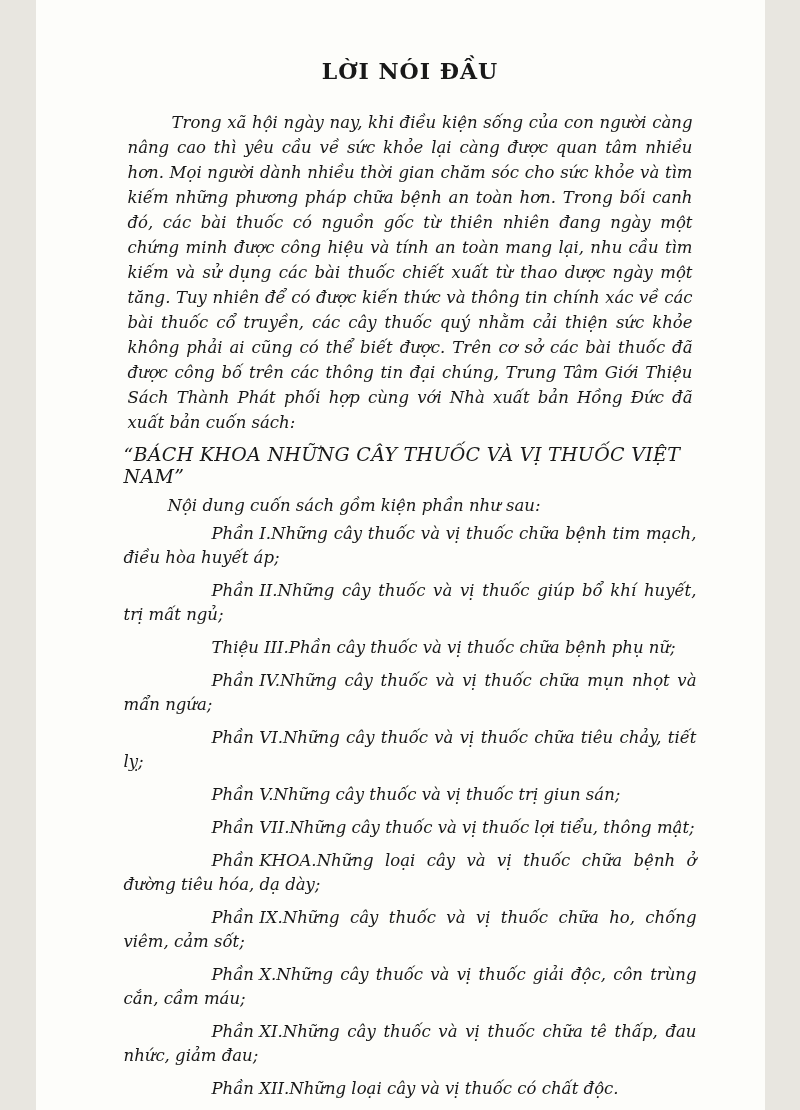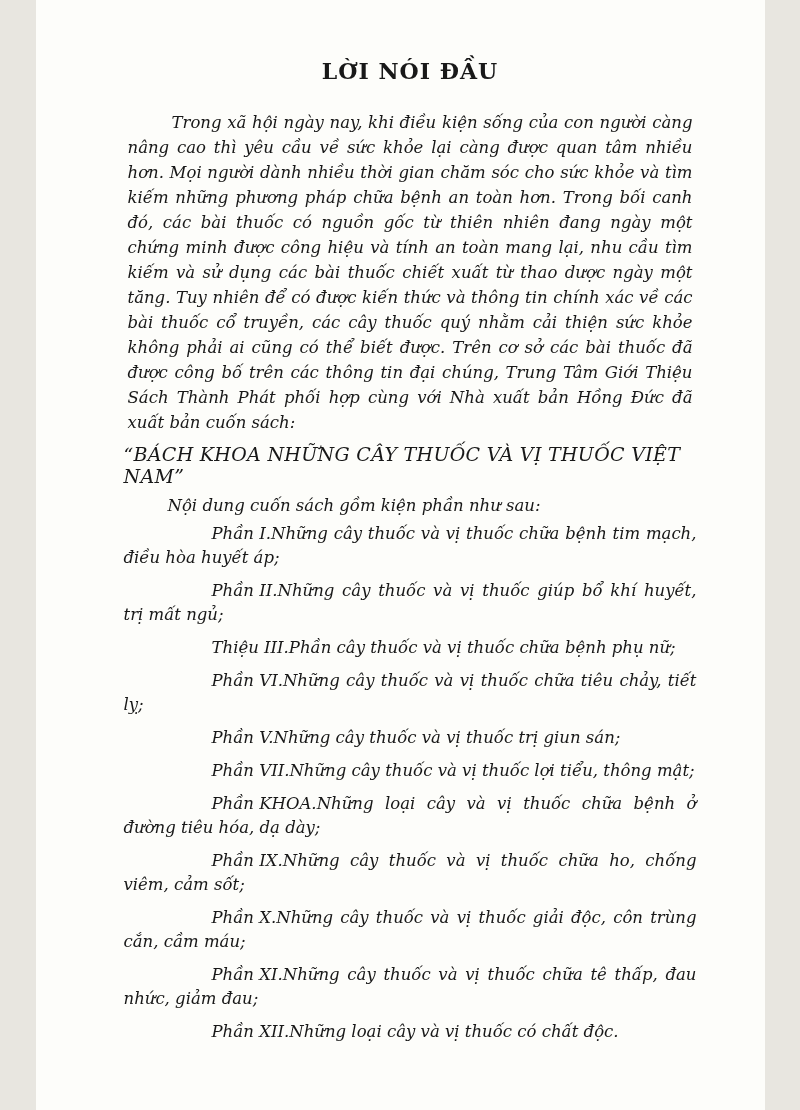--- a/index.html
+++ b/index.html
@@ -72,20 +72,21 @@
 
   <p class="para">Trong xã hội ngày nay, khi điều kiện sống của con người càng nâng cao thì yêu cầu về sức khỏe lại càng được quan tâm nhiều hơn. Mọi người dành nhiều thời gian chăm sóc cho sức khỏe và tìm kiếm những phương pháp chữa bệnh an toàn hơn. Trong bối canh đó, các bài thuốc có nguồn gốc từ thiên nhiên đang ngày một chứng minh được công hiệu và tính an toàn mang lại, nhu cầu tìm kiếm và sử dụng các bài thuốc chiết xuất từ thao dược ngày một tăng. Tuy nhiên để có được kiến thức và thông tin chính xác về các bài thuốc cổ truyền, các cây thuốc quý nhằm cải thiện sức khỏe không phải ai cũng có thể biết được. Trên cơ sở các bài thuốc đã được công bố trên các thông tin đại chúng, Trung Tâm Giới Thiệu Sách Thành Phát phối hợp cùng với Nhà xuất bản Hồng Đức đã xuất bản cuốn sách:</p>
 
   <h2 class="book-title">“BÁCH KHOA NHỮNG CÂY THUỐC VÀ VỊ THUỐC VIỆT NAM”</h2>
 
   <p class="intro-line">Nội dung cuốn sách gồm kiện phần như sau:</p>
 
   <p class="part-row"><span class="part-label">Phần I.</span><span>Những  cây thuốc và vị thuốc chữa bệnh tim mạch, điều hòa huyết áp;</span></p>
   <p class="part-row"><span class="part-label">Phần II.</span><span>Những cây thuốc và vị thuốc giúp bổ khí huyết, trị mất ngủ;</span></p>
   <p class="part-row"><span class="part-label">Thiệu III.</span><span>Phần  cây thuốc và vị thuốc chữa bệnh phụ nữ;</span></p>
+  <p class="part-row"><span class="part-label">Phần IV.</span><span>Những  cây thuốc và vị thuốc chữa mụn nhọt và mẩn ngứa;</span></p>
   <p class="part-row"><span class="part-label">Phần VI.</span><span>Những cây thuốc và vị thuốc chữa tiêu chảy, tiết lỵ;</span></p>
   <p class="part-row"><span class="part-label">Phần V.</span><span>Những cây thuốc và vị thuốc trị giun sán;</span></p>
   <p class="part-row"><span class="part-label">Phần VII.</span><span>Những cây thuốc và vị thuốc lợi tiểu, thông mật;</span></p>
   <p class="part-row"><span class="part-label">Phần KHOA.</span><span>Những  loại cây và vị thuốc chữa bệnh ở đường tiêu hóa, dạ dày;</span></p>
   <p class="part-row"><span class="part-label">Phần IX.</span><span>Những cây thuốc và vị thuốc chữa ho, chống viêm, cảm sốt;</span></p>
   <p class="part-row"><span class="part-label">Phần X.</span><span>Những cây thuốc và vị thuốc giải độc, côn trùng cắn, cầm máu;</span></p>
   <p class="part-row"><span class="part-label">Phần XI.</span><span>Những cây thuốc và vị thuốc chữa tê thấp, đau nhức, giảm đau;</span></p>
   <p class="part-row"><span class="part-label">Phần XII.</span><span>Những  loại cây và vị thuốc có chất độc.</span></p>
 
 

